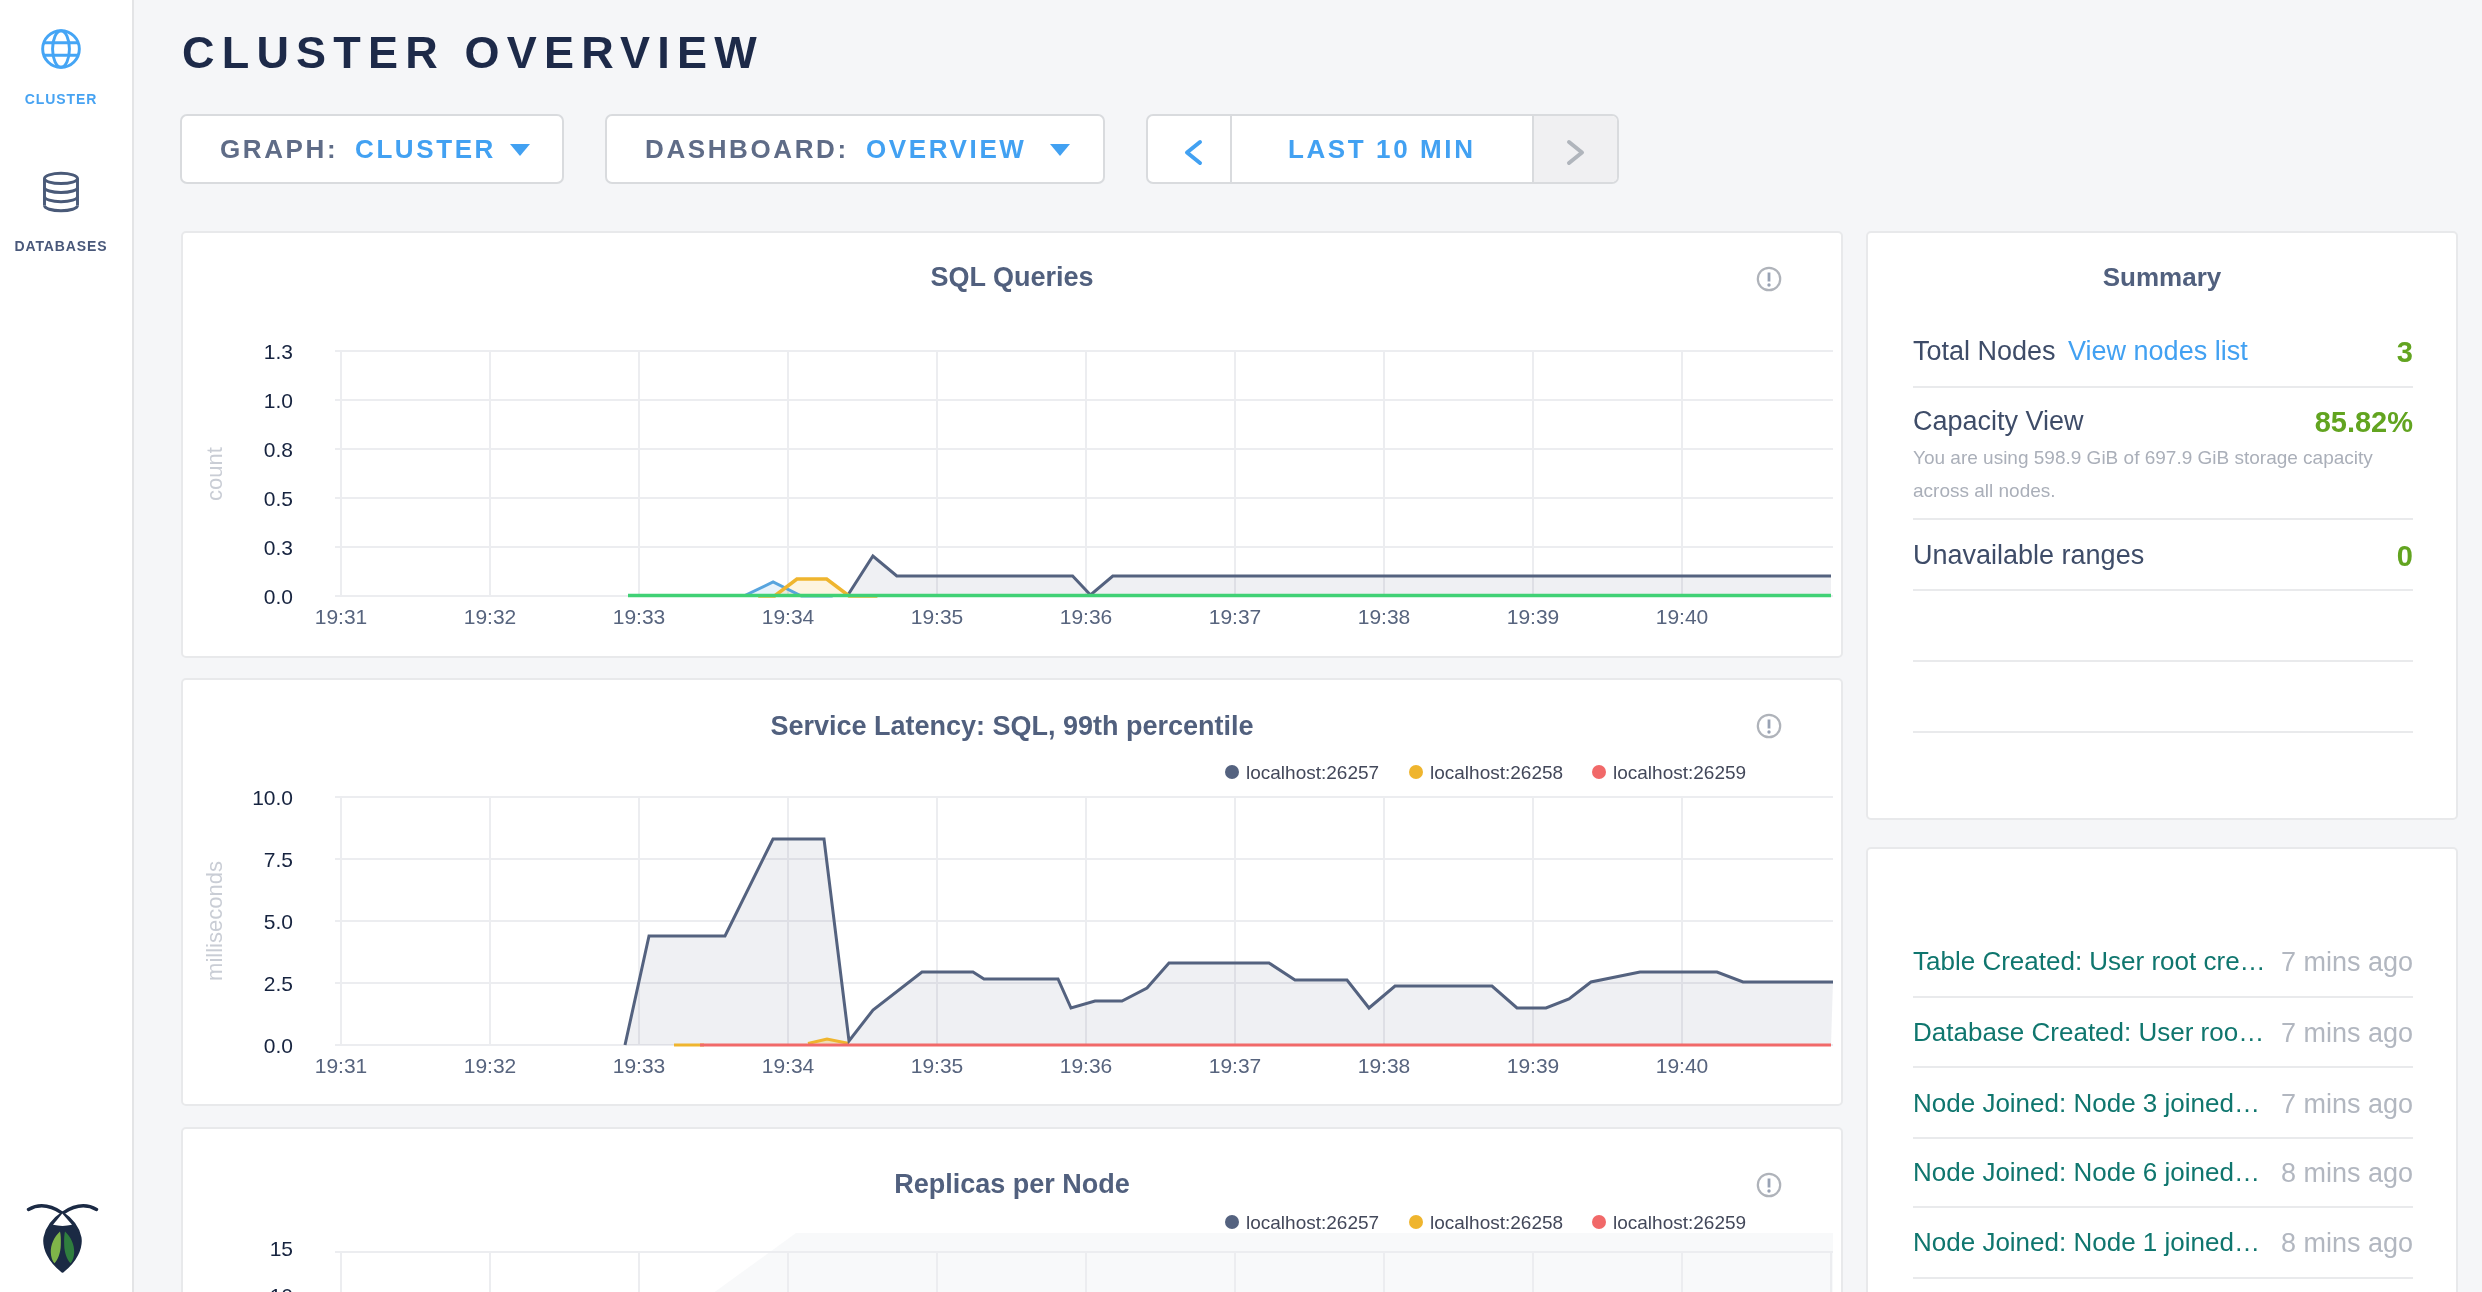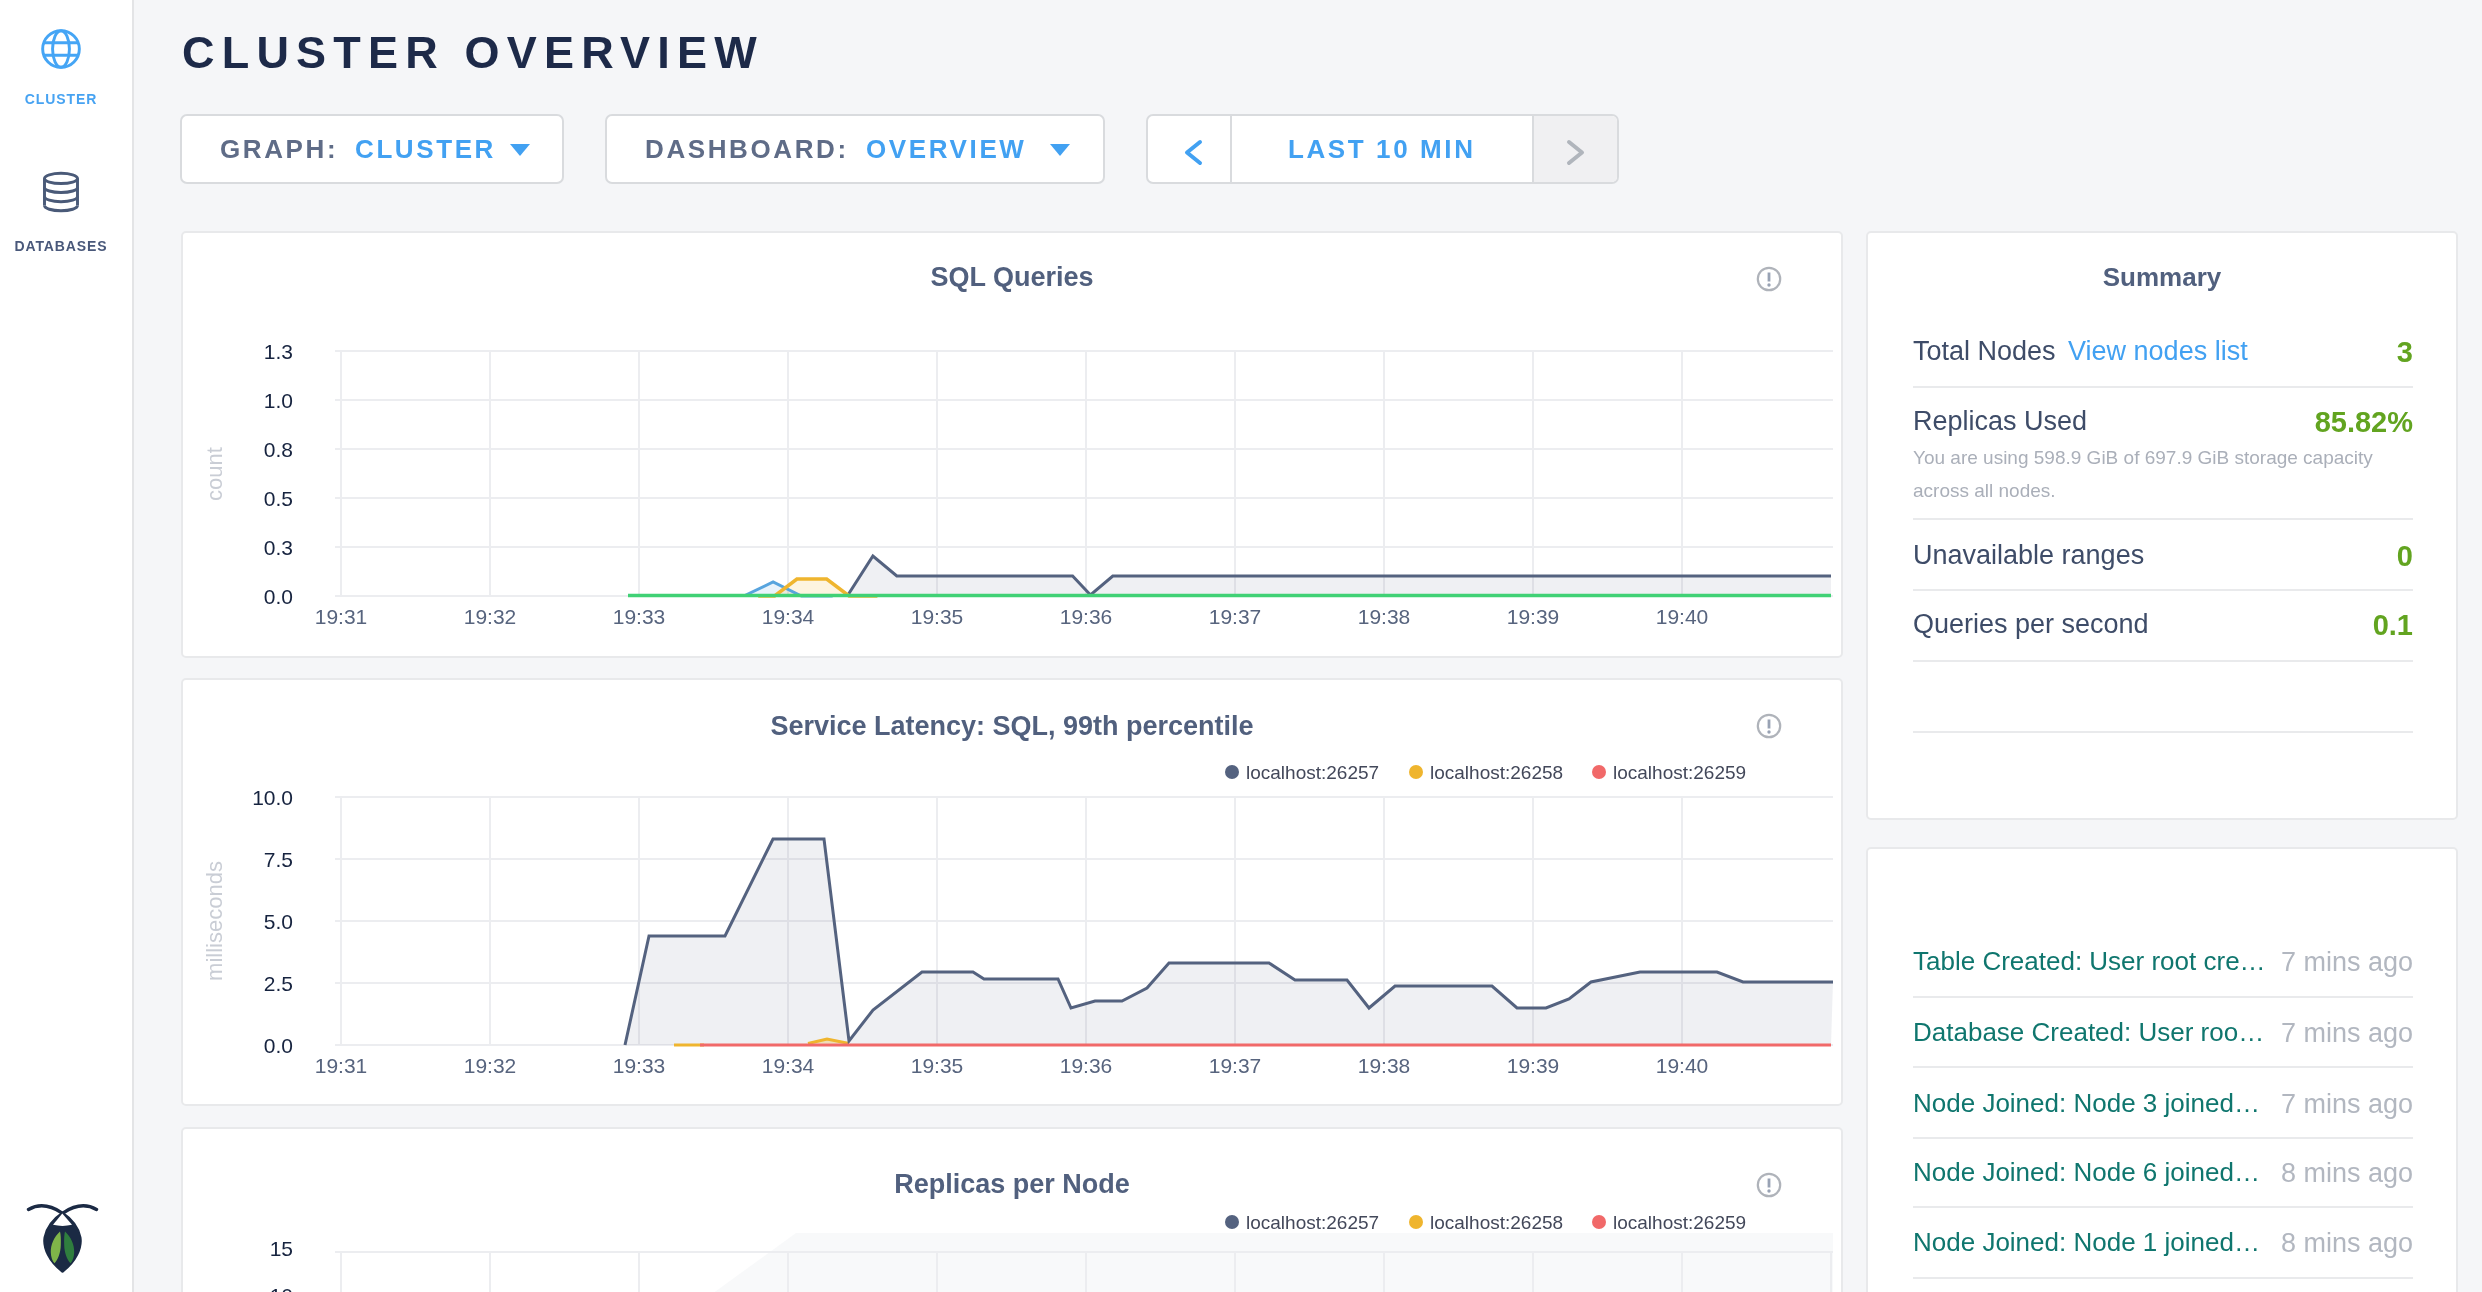--- a/index.html
+++ b/index.html
@@ -105,34 +105,30 @@
 
   <div class="card" style="left:1866px; top:231px; width:592px; height:589px;">
     <div class="cardtitle" style="top:29px;">Summary</div>
     <div class="srow" style="top:103px;">
       <span class="slabel">Total Nodes</span>
       <span style="font-size:27px; color:#42A1F2; margin-left:8px;">View nodes list</span>
       <span class="svalue">3</span>
     </div>
     <div class="sep" style="top:153px;"></div>
     <div class="srow" style="top:173px;">
-      <span class="slabel">Replicas Used</span>
+      <span class="slabel">Capacity View</span>
       <span class="svalue">85.82%</span>
     </div>
     <div class="srow" style="top:208px; font-size:19px; color:#AAAFB9; line-height:33px;">You are using 598.9 GiB of 697.9 GiB storage capacity across all nodes.</div>
     <div class="sep" style="top:285px;"></div>
     <div class="srow" style="top:307px;">
       <span class="slabel">Unavailable ranges</span>
       <span class="svalue">0</span>
     </div>
     <div class="sep" style="top:356px;"></div>
-    <div class="srow" style="top:376px;">
-      <span class="slabel">Queries per second</span>
-      <span class="svalue">0.1</span>
-    </div>
     <div class="sep" style="top:427px;"></div>
     <div class="sep" style="top:498px;"></div>
   </div>
 
   <div class="card" style="left:1866px; top:847px; width:592px; height:520px;">
     <div class="srow" style="top:97px;">
       <span class="evlabel">Table Created: User root cre…</span>
       <span class="evtime">7 mins ago</span>
     </div>
     <div class="sep" style="top:147px;"></div>

